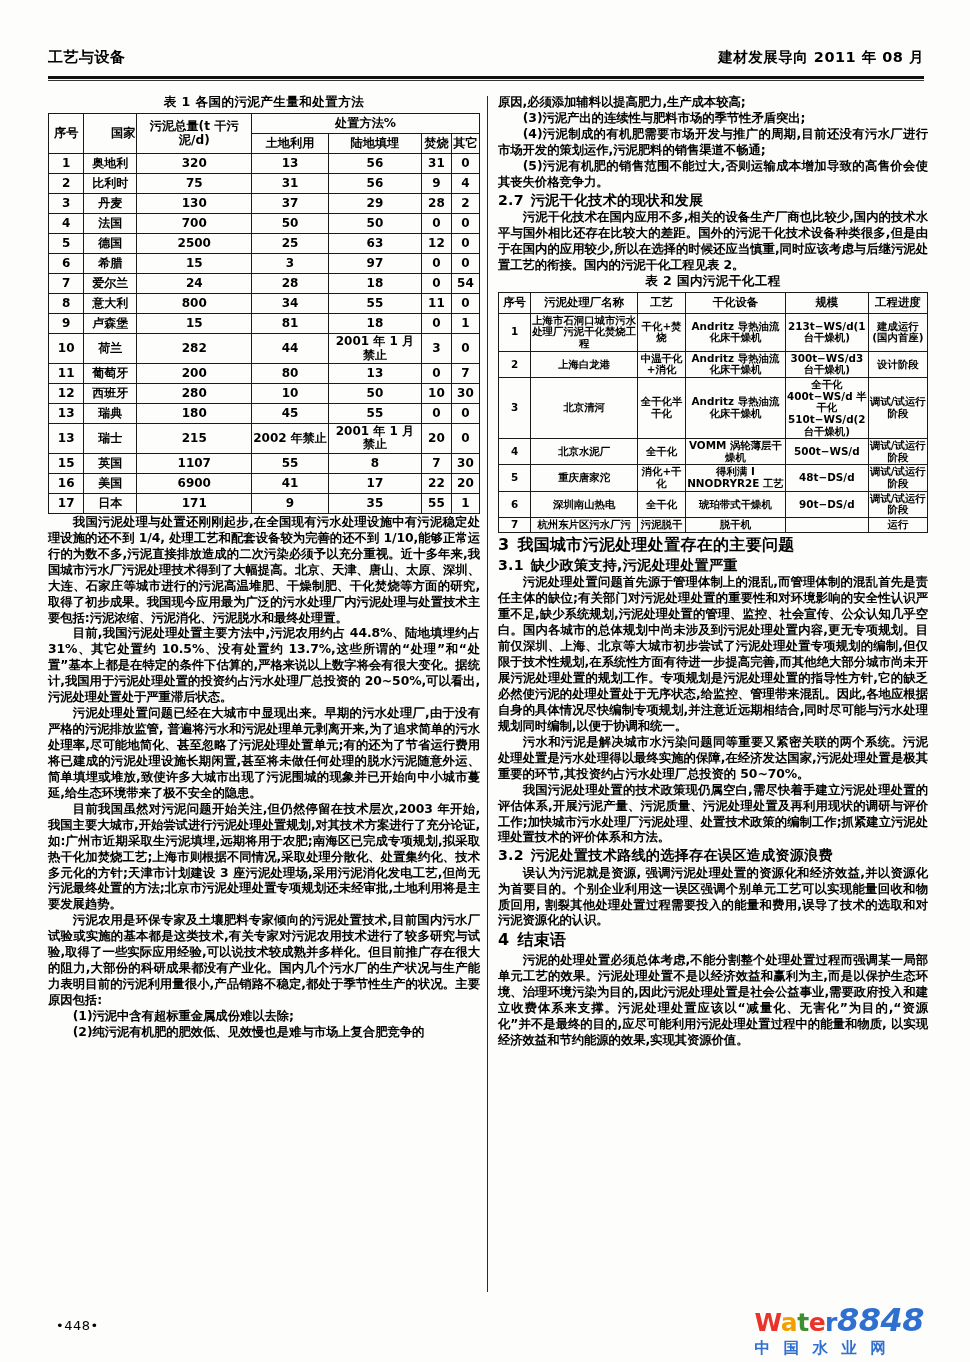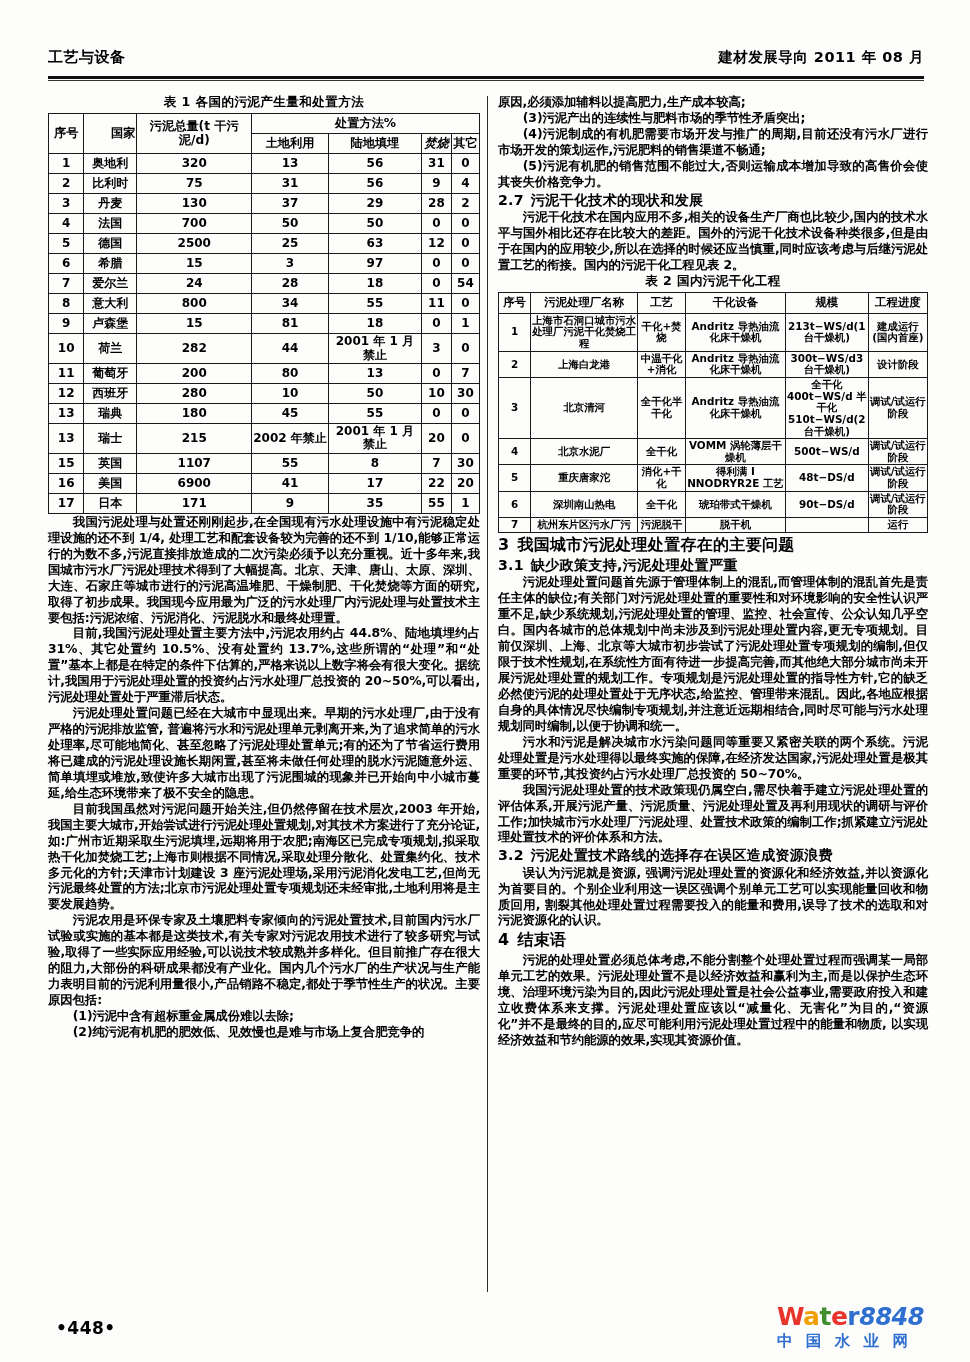--- a/index.html
+++ b/index.html
@@ -122,22 +122,22 @@
     text-indent: 0;
     letter-spacing: 0.2px;
   }
   .secnum { margin-right: 8px; }
   .subnum { margin-right: 7px; font-weight: bold; }
 
   
   .pageno {
     position: absolute;
     left: 56px; top: 1318px;
-    font-size: 17px;
-    font-weight: bold;
+    font-size: 13px;
+    font-weight: normal;
     letter-spacing: 0.5px;
   }
   .logo {
     position: absolute;
     right: 46px; top: 1304px;
     text-align: left;
   }
   .logo-top {
     font-family: "DejaVu Sans", "Liberation Sans", sans-serif;
     font-size: 25px;
@@ -146,21 +146,21 @@
     letter-spacing: -0.5px;
   }
   .logo-top .l1 { color: #e8342a; }
   .logo-top .l2 { color: #f0a000; }
   .logo-top .l3 { color: #3f8f2f; }
   .logo-top .l4 { color: #e8342a; }
   .logo-top .l5 { color: #2f6fd0; }
   .logo-top .num {
     color: #2f6fd0;
     font-style: italic;
-    font-size: 24px;
+    font-size: 32px;
   }
   .logo-bot {
     color: #2f6fd0;
     font-size: 15.5px;
     font-weight: bold;
     letter-spacing: 4px;
     margin-top: 2px;
   }
 </style>
 </head>
@@ -185,21 +185,21 @@
         <thead>
           <tr>
             <th rowspan="2" style="width:34px;">序号</th>
             <th rowspan="2" style="width:54px;text-align:right;">国家</th>
             <th rowspan="2" style="width:120px;">污泥总量(t 干污泥/d)</th>
             <th colspan="4">处置方法%</th>
           </tr>
           <tr>
             <th style="width:78px;">土地利用</th>
             <th style="width:96px;">陆地填埋</th>
-            <th style="width:28px;font-style:italic;">焚烧</th>
+            <th style="width:28px;">焚烧</th>
             <th style="width:26px;">其它</th>
           </tr>
         </thead>
         <tbody>
             <tr>
               <td>1</td>
               <td>奥地利</td>
               <td>320</td>
               <td>13</td>
               <td>56</td>

